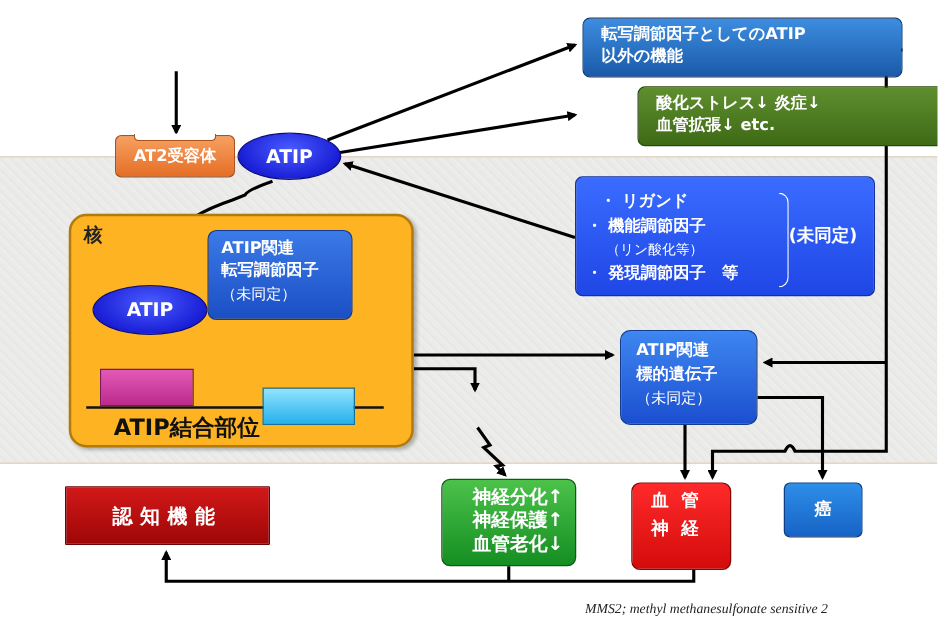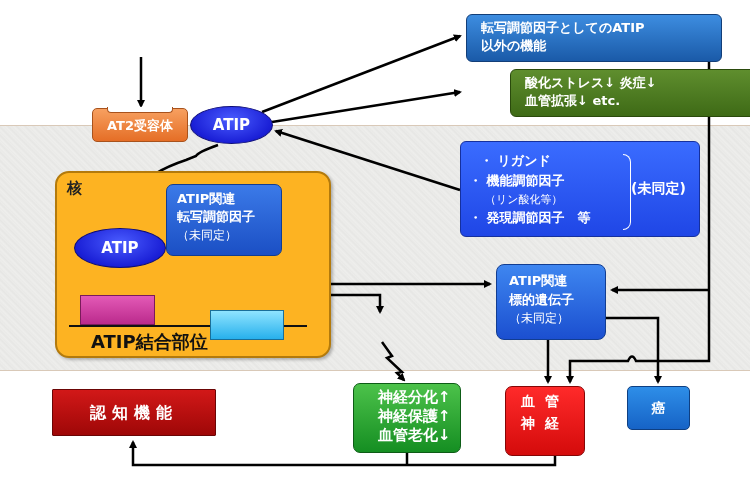--- a/index.html
+++ b/index.html
@@ -150,13 +150,14 @@
 
   <div class="box vessel">
     <span class="t">血管</span>
     <span class="t">神経</span>
   </div>
 
   <div class="box cancer">
     <span class="t">癌</span>
   </div>
 
+  <span class="footnote">MMS2; methyl methanesulfonate sensitive 2</span>
 </div>
 
 </body></html>

